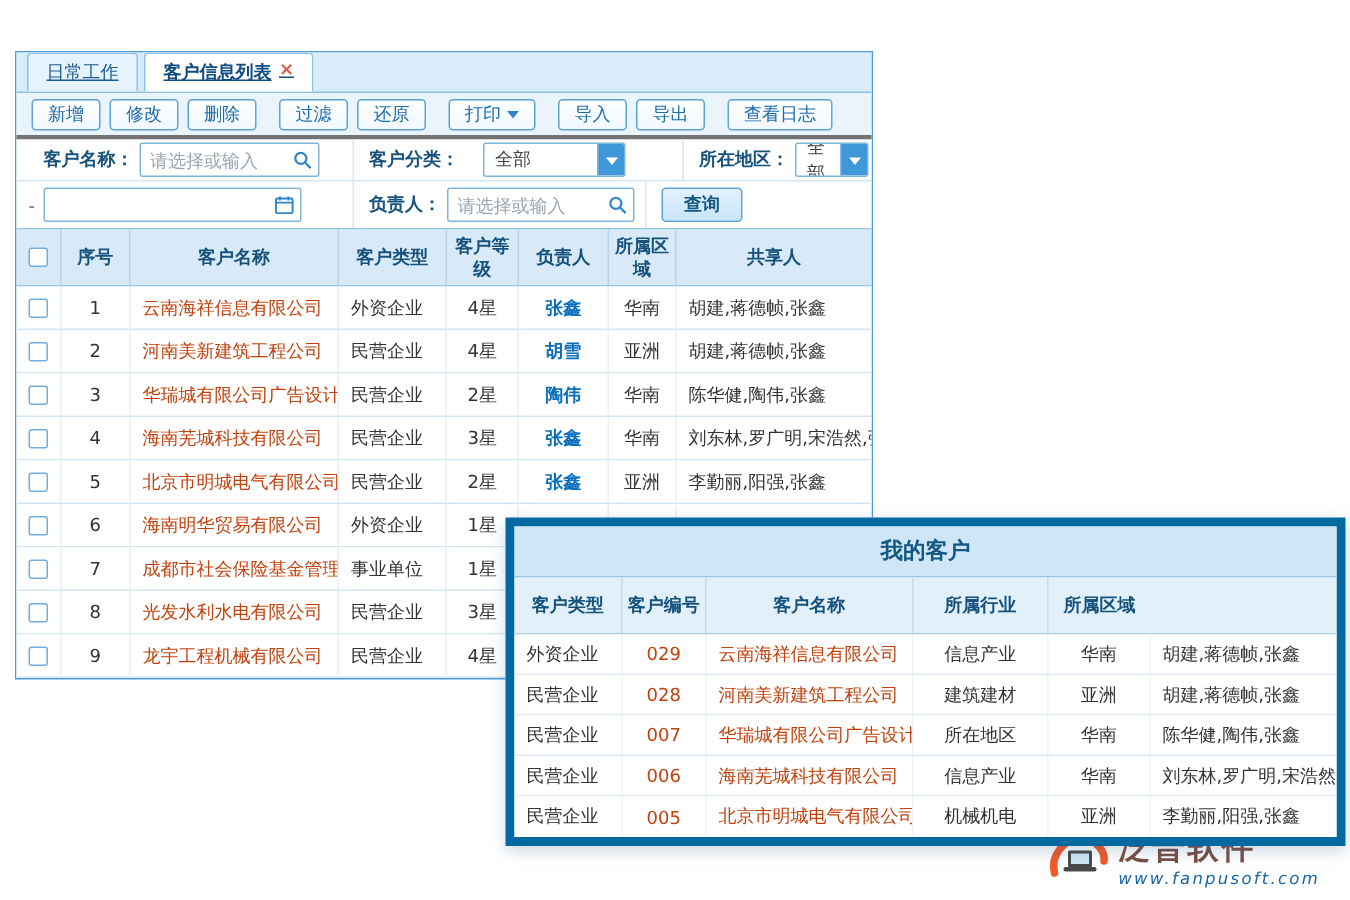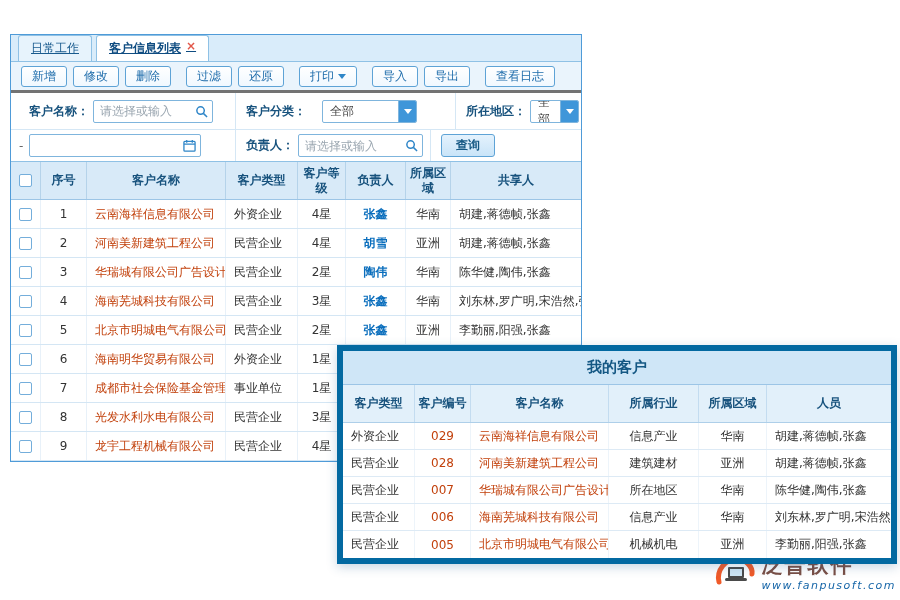--- a/index.html
+++ b/index.html
@@ -15,21 +15,21 @@
   .tab.active { background:#ffffff; font-weight:bold; color:#0f4c81; }
   .tab .close { color:#e2574a; font-weight:bold; margin-left:5px; font-size:12px; line-height:1; }
 
   .toolbar { height:31px; background:#eaf4fc; border-bottom:3px solid #737373; display:flex; align-items:center; padding:0 10px; gap:6px; }
   .tbtn { height:21px; padding:0 10px; background:linear-gradient(#ffffff,#f0f8ff); border:1px solid #5ea3d6; border-radius:3px; color:#1e6cab; font-size:12px; display:flex; align-items:center; gap:4px; cursor:pointer; }
   .gap { margin-left:9px; }
   .caret-down { width:0; height:0; border:4px solid transparent; border-top:5px solid #2f86c8; margin-top:5px; }
 
   .filters { background:#ffffff; border-bottom:1px solid #8fc1e5; }
   .frow { height:31px; display:flex; align-items:center; }
-  .frow.top { border-bottom:1px solid #d5e7f5; height:37px; }
+  .frow.top { border-bottom:1px solid #d5e7f5; height:28px; }
   .fgroup { display:flex; align-items:center; height:100%; border-right:1px solid #d5e7f5; }
   .fgroup.last { border-right:none; flex:1; }
   .g1 { width:225px; padding-left:18px; }
   .g2 { width:220px; padding-left:10px;gap:12px; }
   .g3 { padding-left:10px; }
   .g4 { width:225px; padding-left:8px; }
   .g5 { width:195px; padding-left:10px; }
   .flabel { color:#17527d; font-weight:bold; white-space:nowrap; margin-right:4px; }
   .fdash { color:#666; margin-right:6px; }
   .fbox { height:23px; border:1px solid #7fb5dd; background:#fff; display:flex; align-items:center; padding:0 4px 0 6px; border-radius:2px; overflow:hidden; }
@@ -70,21 +70,21 @@
   .ohead { display:flex; height:38px; background:#e2f0fa; border-bottom:1px solid #aecfe9; }
   .oh { display:flex; align-items:center; justify-content:center; text-align:center; color:#17527d; font-weight:bold; border-right:1px solid #c3dcf0; white-space:normal; line-height:1.25; padding:0 2px; }
   .oh:last-child { border-right:none; }
   .orow { display:flex; height:27px; border-bottom:1px solid #ddeaf5; background:#fff; }
   .orow:last-child { border-bottom:none; }
   .oc { display:flex; align-items:center; border-right:1px solid #edf4fa; height:100%; overflow:hidden; white-space:nowrap; }
   .oc:last-child { border-right:none; }
   .o0 { width:72px; } .o1 { width:56px; } .o2 { width:138px; } .o3 { width:90px; } .o4 { width:68px; } .o5 { flex:1; }
 
   
-  .watermark { position:absolute; right:4px; bottom:8px; display:flex; align-items:center; gap:6px;margin-top:8px; }
+  .watermark { position:absolute; right:20px; bottom:8px; display:flex; align-items:center; gap:6px;margin-top:8px; }
   .wm-text { display:flex; flex-direction:column; }
   .wm-brand { font-size:21px; font-weight:bold; color:#7a4f45; letter-spacing:2px; line-height:1.1; }
   .wm-url { font-size:11px; color:#1766a8; letter-spacing:1.5px; margin-top:2px;font-style:italic; }
 </style>
 </head>
 <body>
 
 <div class="stage">
 
   <div class="main-panel">
@@ -310,21 +310,20 @@
   </div>
 
   <div class="overlay">
     <div class="overlay-title">我的客户</div>
     <div class="ohead">
       <div class="oh o0">客户类型</div>
       <div class="oh o1">客户编号</div>
       <div class="oh o2">客户名称</div>
       <div class="oh o3">所属行业</div>
       <div class="oh o4">所属区域</div>
-      <div class="oh o5">人员</div>
     </div>
     <div>
       <div class="orow">
         <div class="oc o0 lft">外资企业</div>
         <div class="oc o1 ctr link">029</div>
         <div class="oc o2 lft link">云南海祥信息有限公司</div>
         <div class="oc o3 ctr">信息产业</div>
         <div class="oc o4 ctr">华南</div>
         <div class="oc o5 lft">胡建,蒋德帧,张鑫</div>
       </div>

